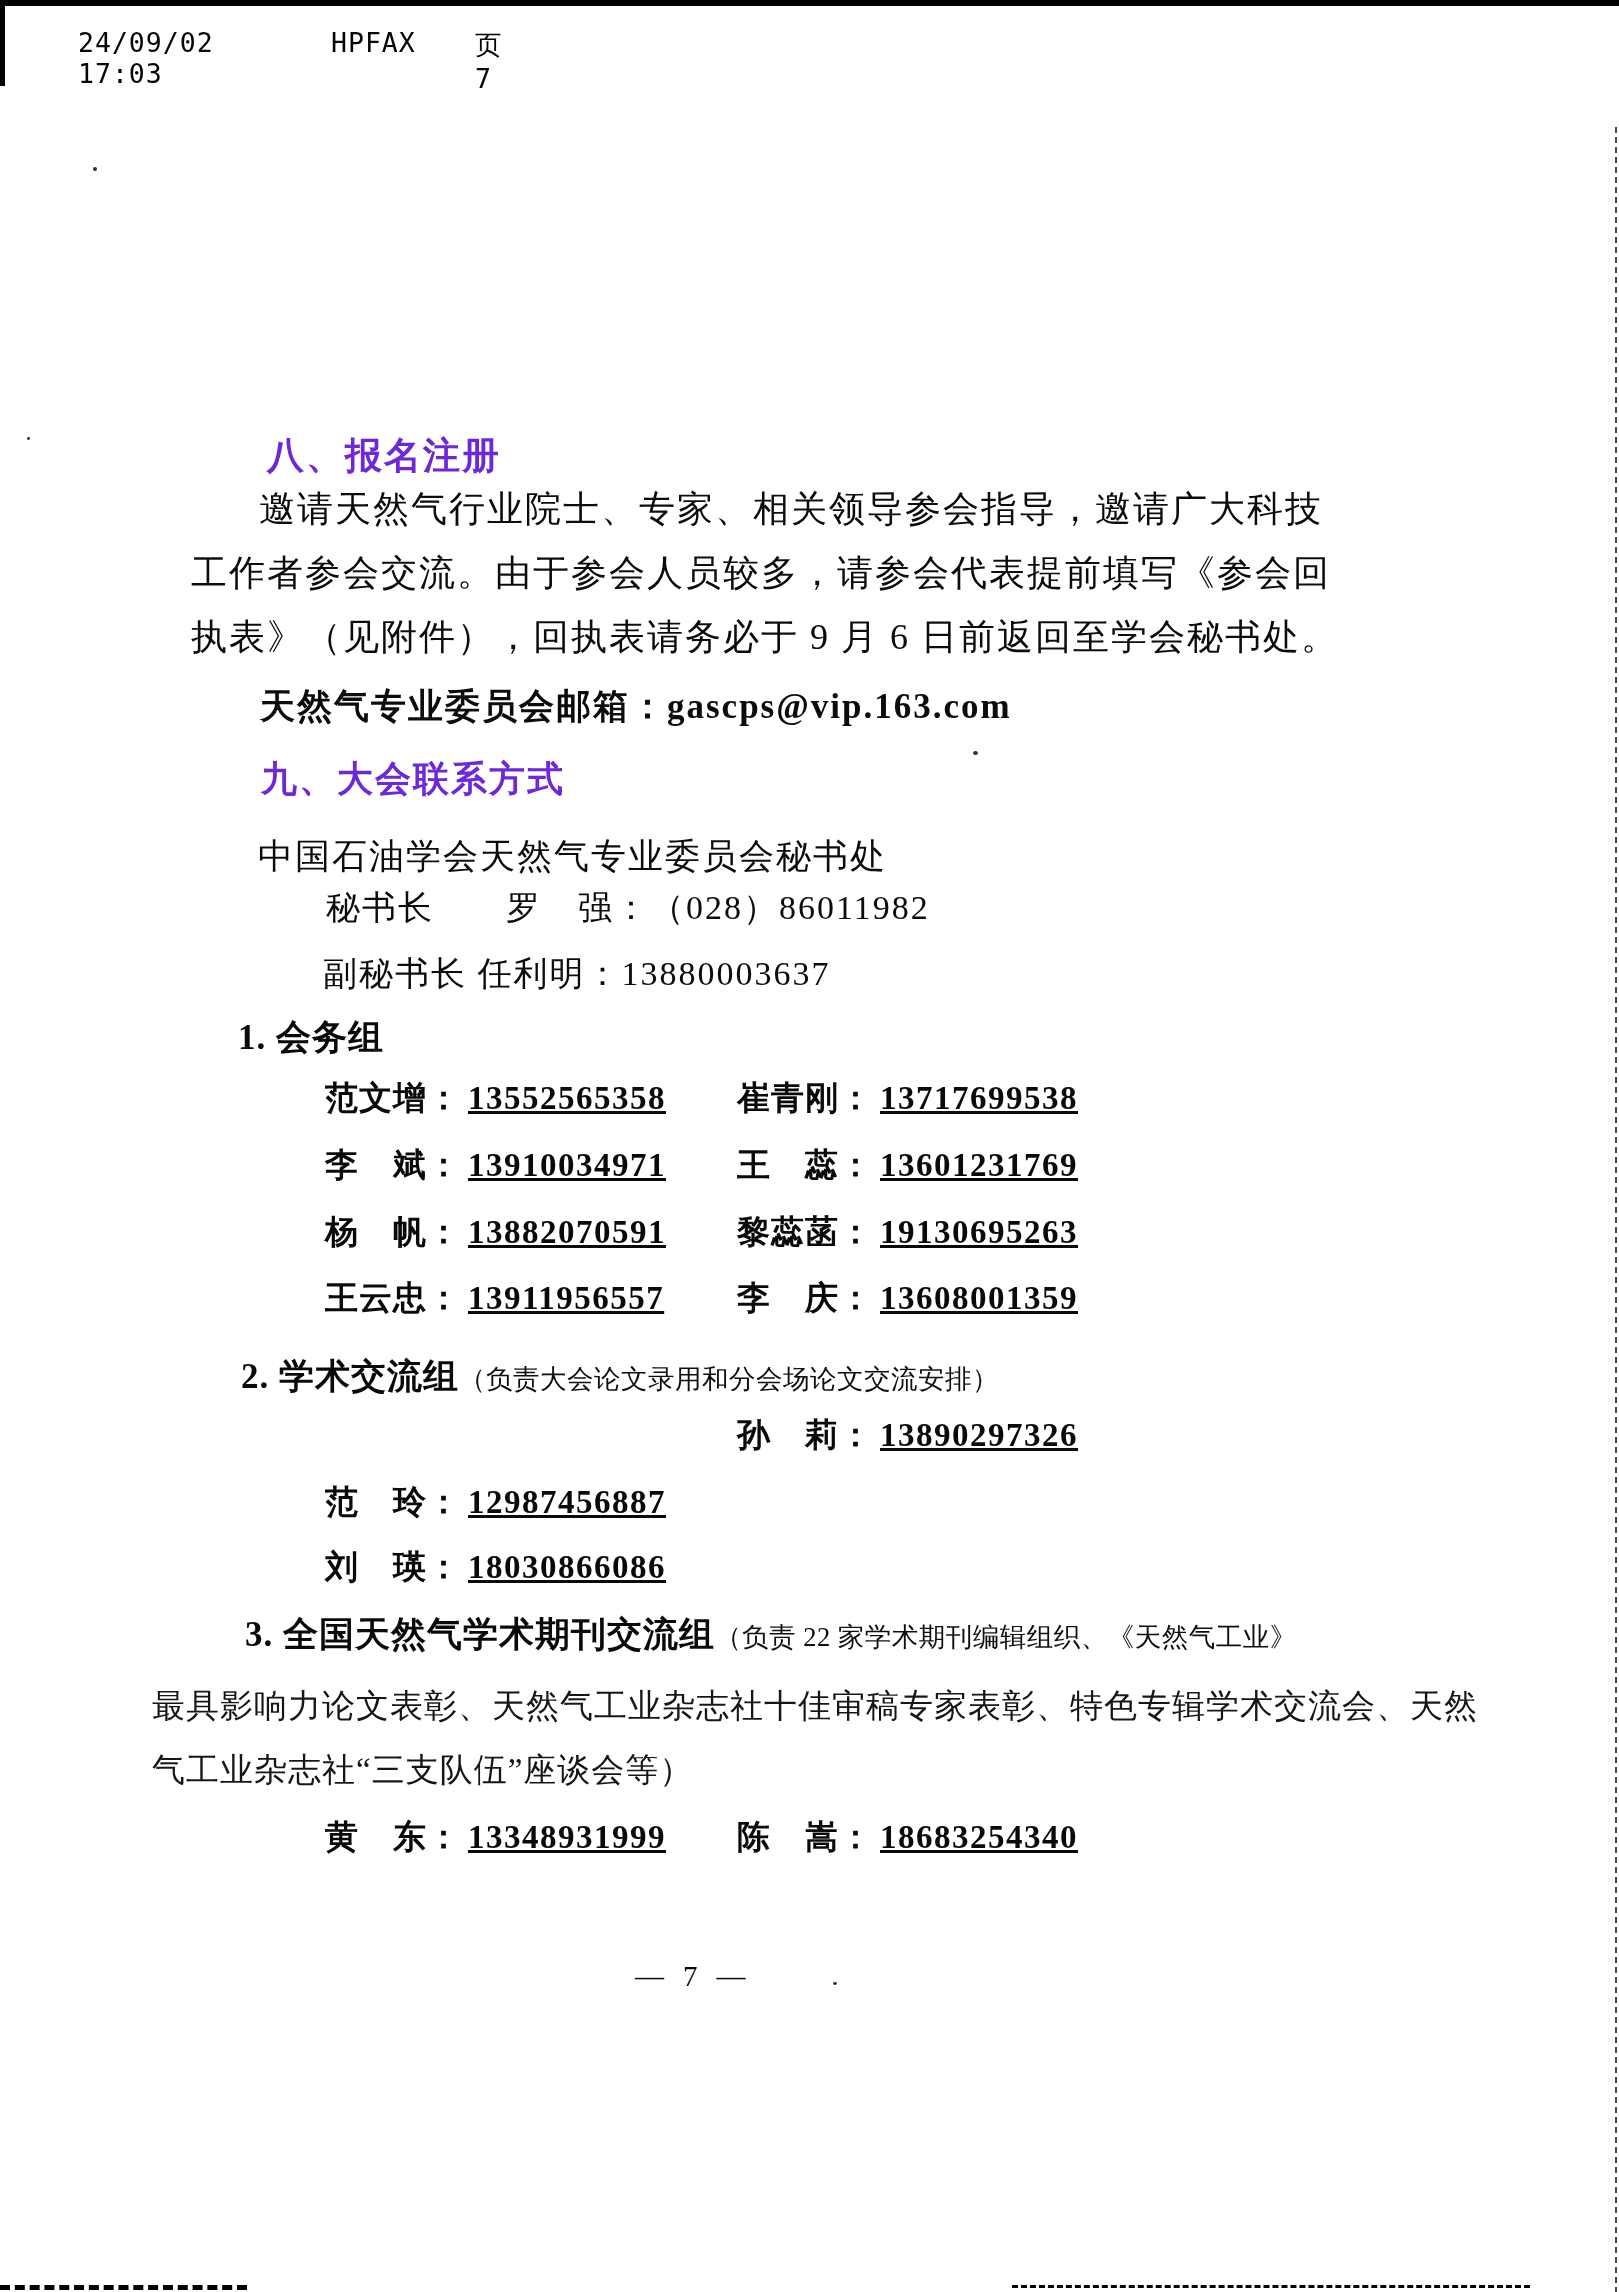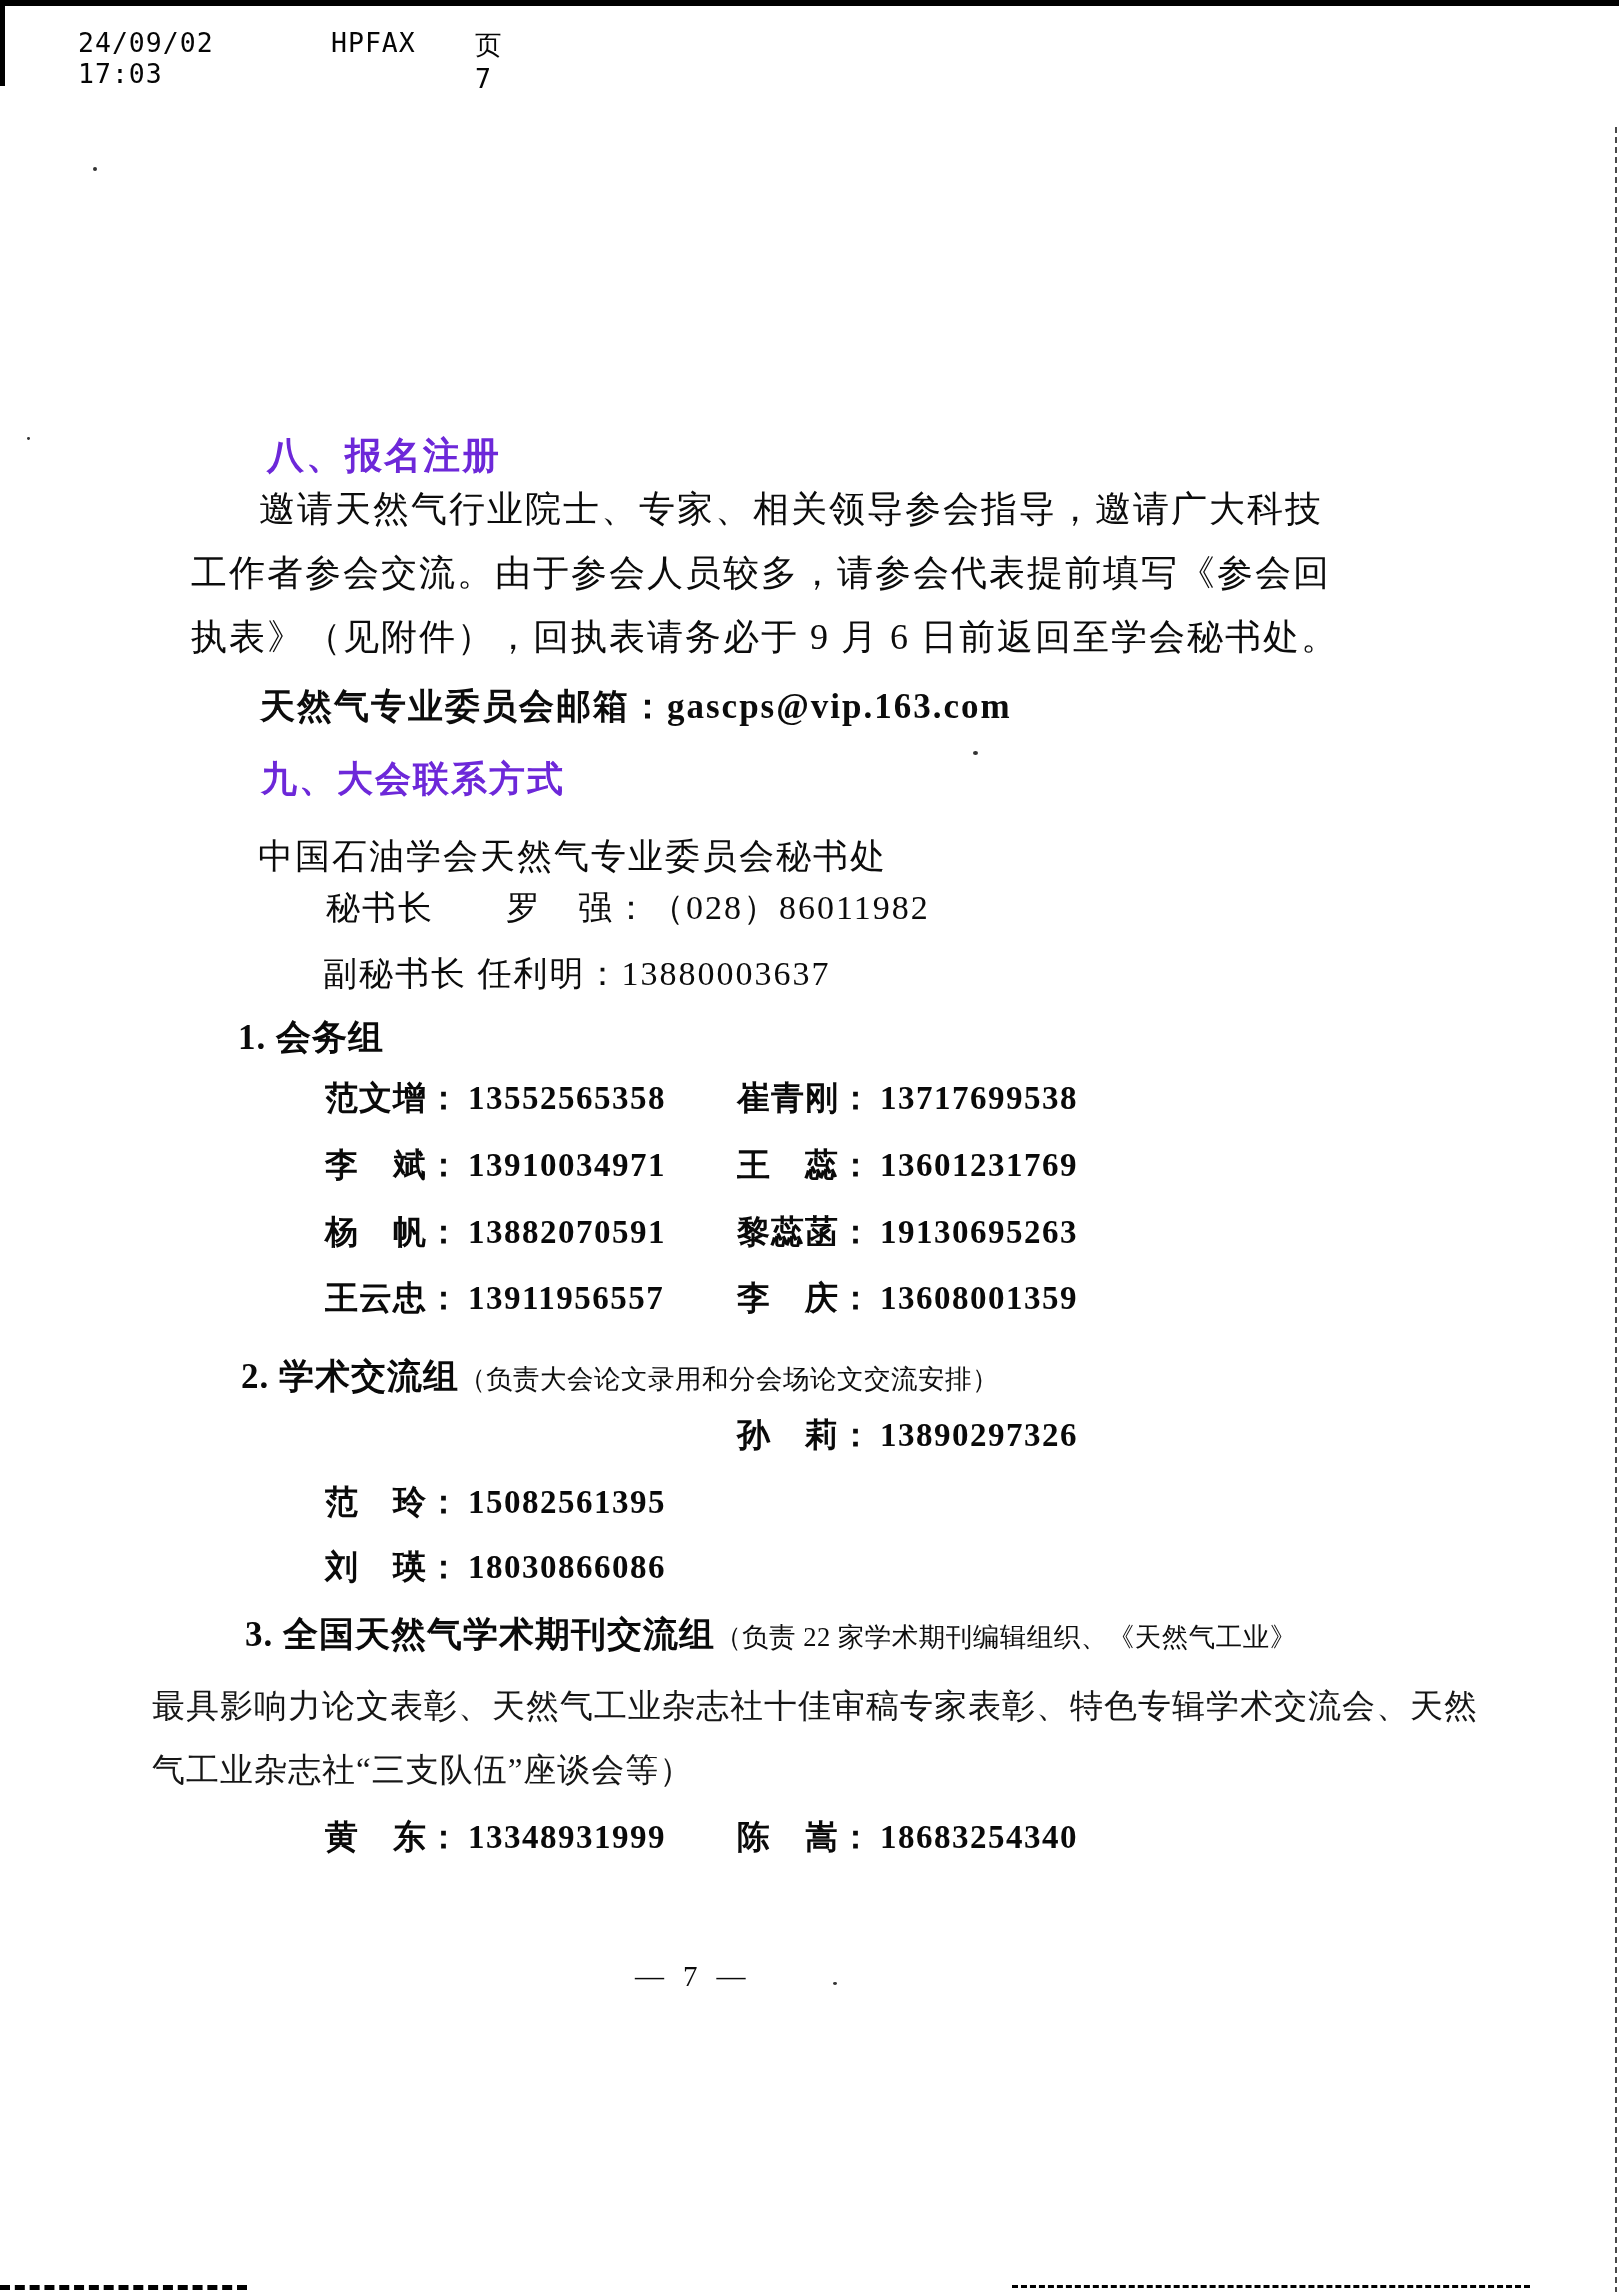--- a/index.html
+++ b/index.html
@@ -33,21 +33,21 @@
     font-weight:bold;font-size:37px;letter-spacing:2px;color:#6d28d9;
   }
   
   .body-line{font-size:36px;letter-spacing:2px;color:#0c0c0c;}
   .bold-line{font-weight:bold;}
   .contact-row{font-size:33px;font-weight:600;color:#0a0a0a;}
   .contact-row .cell{position:absolute;top:0;}
   .cell-l{left:0;}
   .cell-r{left:412px;}
   .c-name{display:inline-block;min-width:143px;letter-spacing:1px;}
-  .c-phone{display:inline-block;letter-spacing:1.5px;font-family:"Liberation Serif","DejaVu Serif",serif;}
+  .c-phone{display:inline-block;letter-spacing:1.5px;font-family:"Liberation Serif","DejaVu Serif",serif;text-decoration:underline;}
   .group-title{font-size:35px;font-weight:600;letter-spacing:1px;color:#0a0a0a;}
   .group-note{font-size:26.5px;font-weight:500;letter-spacing:0.5px;}
   .small-note{font-size:33px;font-weight:500;letter-spacing:1px;color:#161616;}
   .footer-page{font-size:29px;letter-spacing:5.9px;color:#0a0a0a;}
 </style>
 </head>
 <body>
 
 <div class="edge-top"></div>
 <div class="edge-left-seg"></div>
@@ -100,21 +100,21 @@
 </div>
 
 <div class="abs" style="left:241px;top:1353px;">
   <span class="group-title">2. 学术交流组</span><span class="group-note">（负责大会论文录用和分会场论文交流安排）</span>
 </div>
 
 <div class="abs contact-row" style="left:325px;top:1413px;width:980px;height:47px;">
   <span class="cell cell-r"><span class="c-name">孙　莉：</span><span class="c-phone">13890297326</span></span>
 </div>
 <div class="abs contact-row" style="left:325px;top:1480px;width:980px;height:47px;">
-  <span class="cell cell-l"><span class="c-name">范　玲：</span><span class="c-phone">15082561395</span></span>
+  <span class="cell cell-l"><span class="c-name">范　玲：</span><span class="c-phone">12987456887</span></span>
 </div>
 <div class="abs contact-row" style="left:325px;top:1545px;width:980px;height:47px;">
   <span class="cell cell-l"><span class="c-name">刘　瑛：</span><span class="c-phone">18030866086</span></span>
 </div>
 
 <div class="abs" style="left:245px;top:1611px;">
   <span class="group-title">3. 全国天然气学术期刊交流组</span><span class="group-note">（负责 22 家学术期刊编辑组织、《天然气工业》</span>
 </div>
 <div class="abs small-note" style="left:152px;top:1684px;">最具影响力论文表彰、天然气工业杂志社十佳审稿专家表彰、特色专辑学术交流会、天然</div>
 <div class="abs small-note" style="left:152px;top:1748px;">气工业杂志社“三支队伍”座谈会等）</div>

